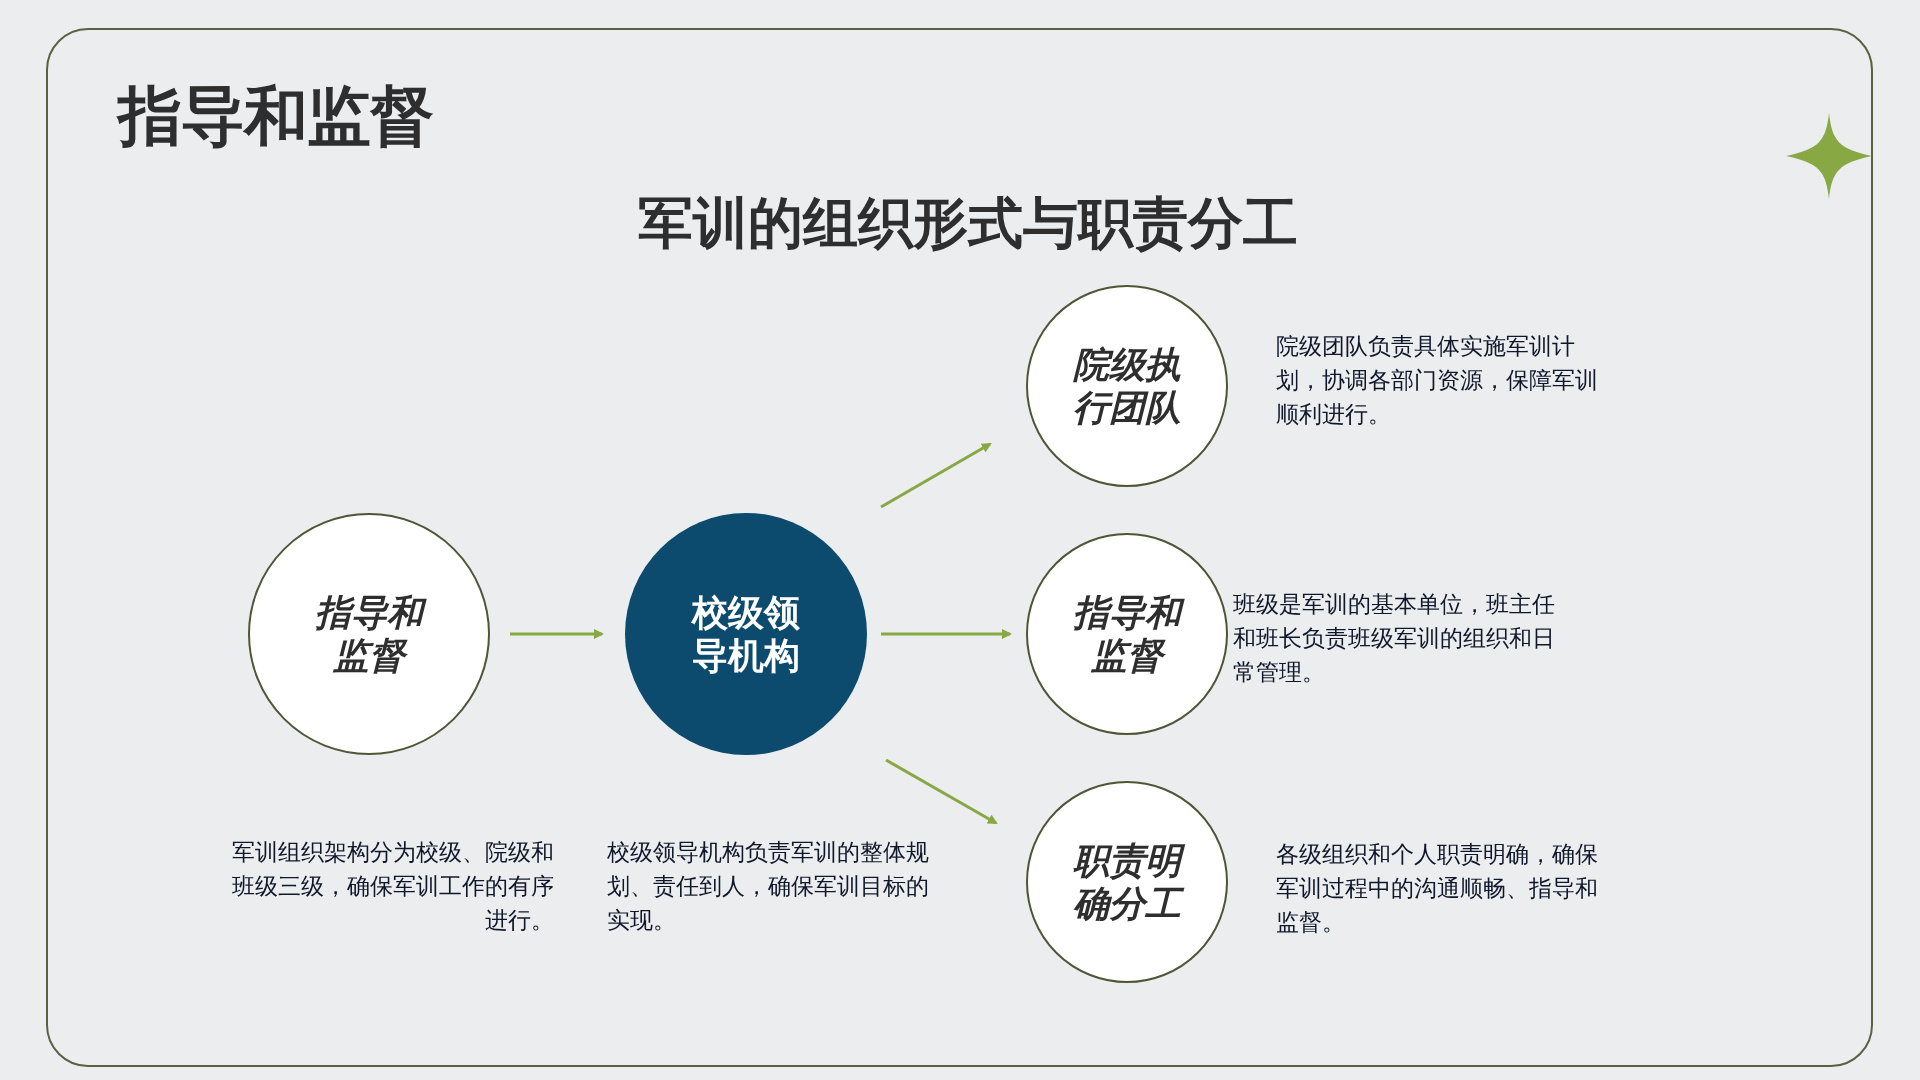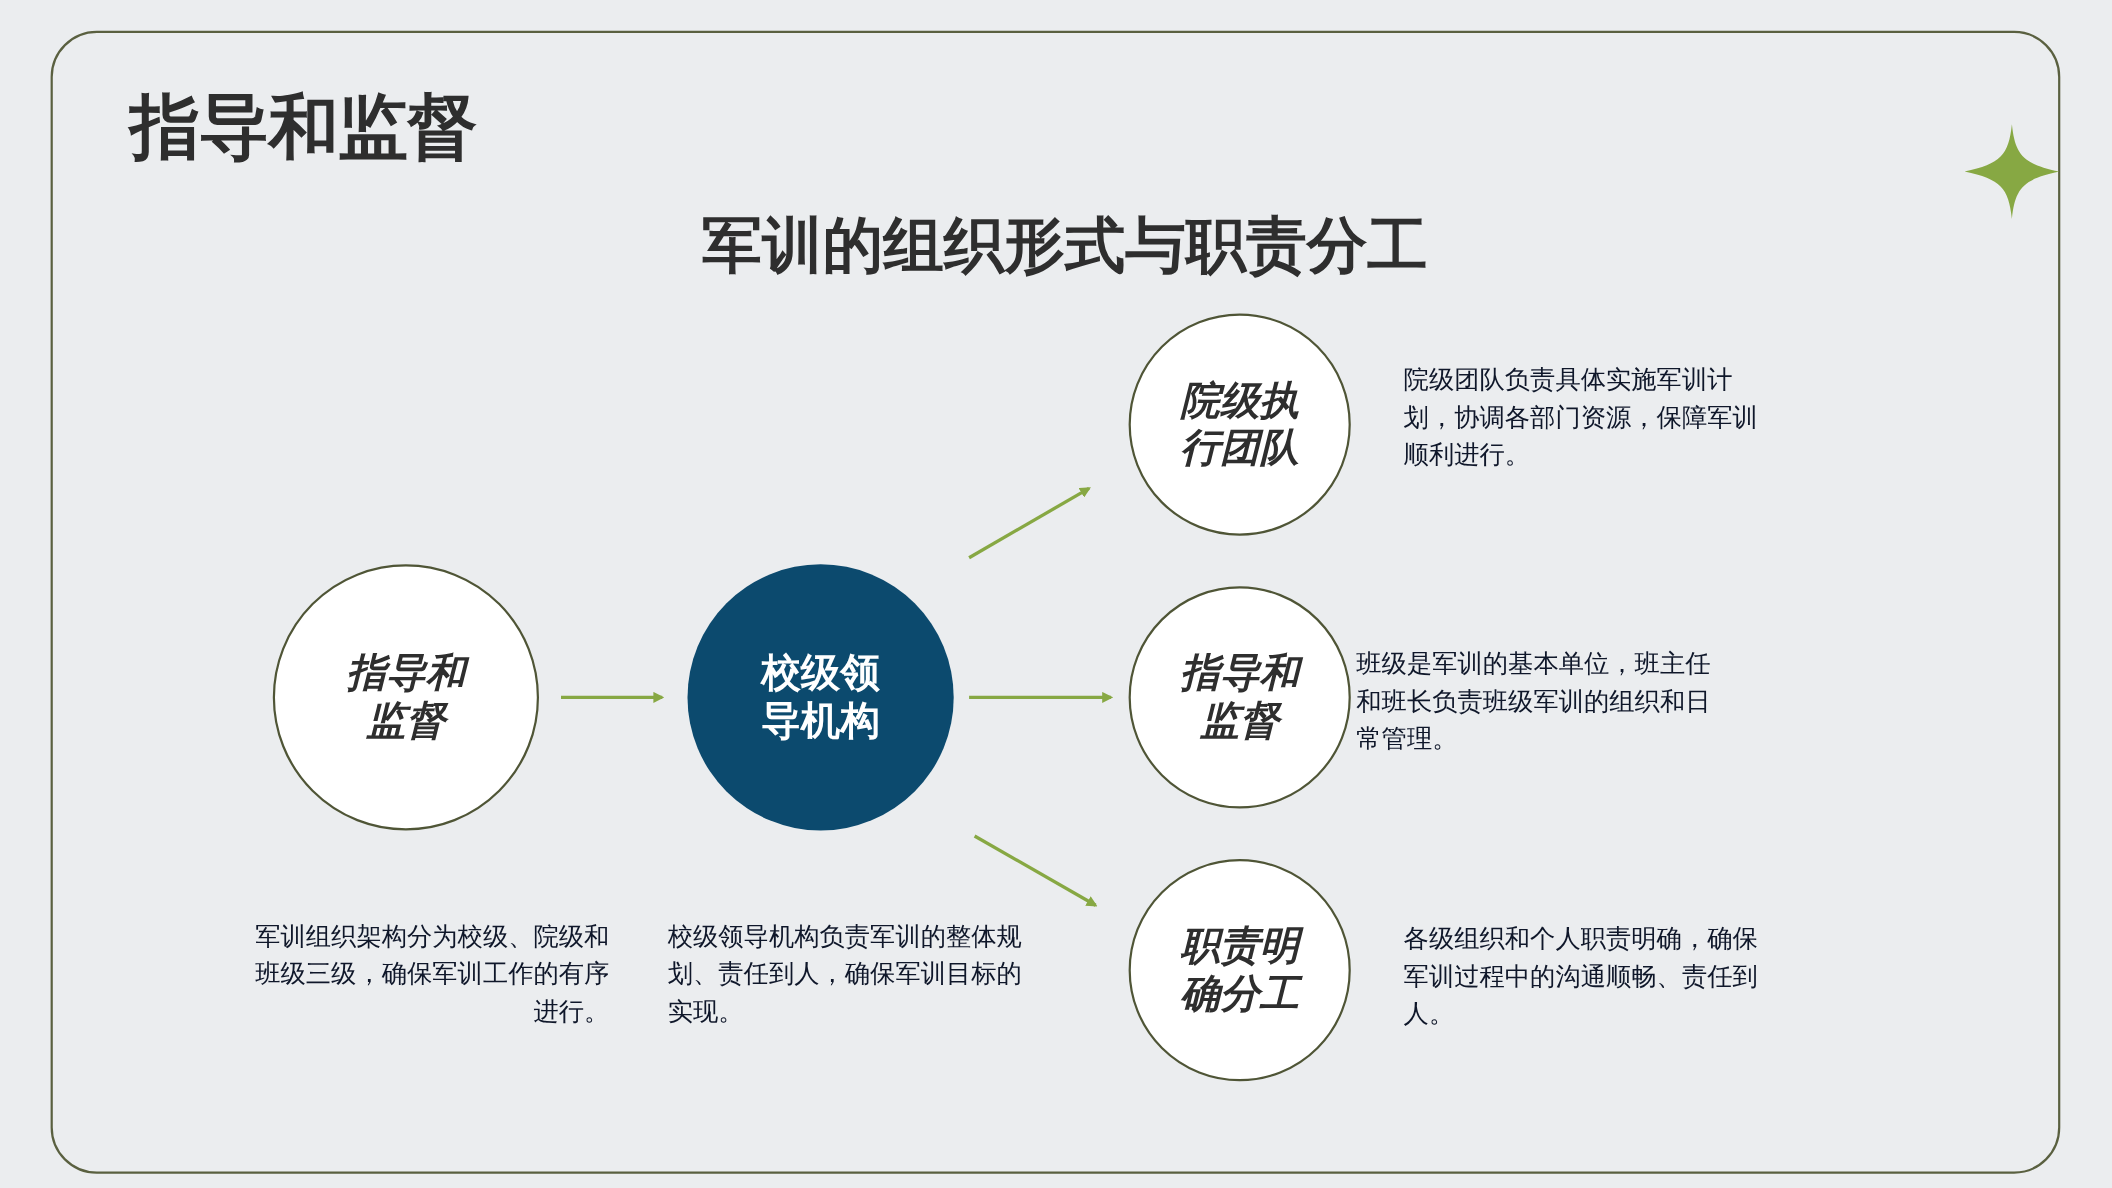--- a/index.html
+++ b/index.html
@@ -139,13 +139,13 @@
 <div class="desc" style="left:1276px; top:329px; width:322px;">院级团队负责具体实施军训计划，协调各部门资源，保障军训顺利进行。</div>
 
 <div class="node outline small" style="left:1026px; top:533px;">
   <div class="node-label">指导和监督</div>
 </div>
 <div class="desc" style="left:1233px; top:587px; width:322px;">班级是军训的基本单位，班主任和班长负责班级军训的组织和日常管理。</div>
 
 <div class="node outline small" style="left:1026px; top:781px;">
   <div class="node-label">职责明确分工</div>
 </div>
-<div class="desc" style="left:1276px; top:837px; width:322px;">各级组织和个人职责明确，确保军训过程中的沟通顺畅、责任到人。</div>
+<div class="desc" style="left:1276px; top:837px; width:322px;">各级组织和个人职责明确，确保军训过程中的沟通顺畅、指导和监督。</div>
 
 </body></html>

